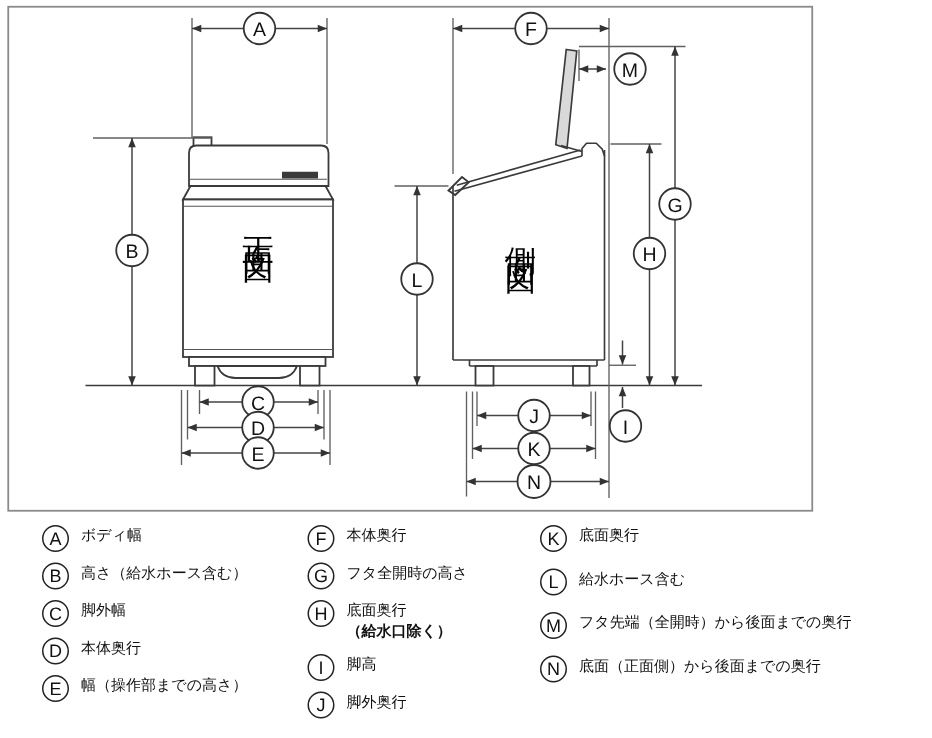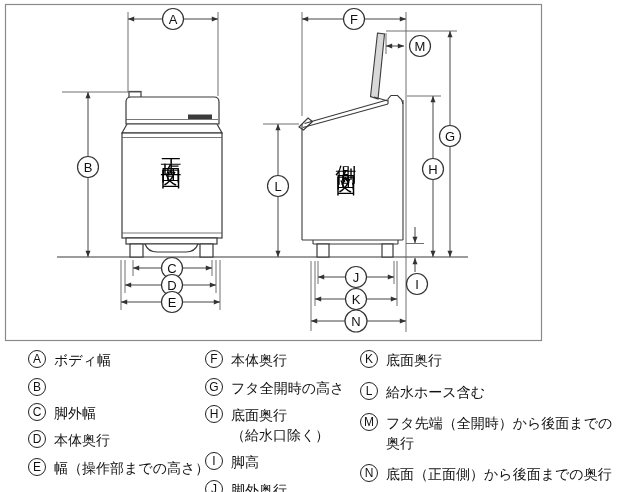--- a/index.html
+++ b/index.html
@@ -25,22 +25,22 @@
            dominant-baseline:central; fill:#111; }
   
   .legend-col { position:absolute; top:350px; }
   .lrow  { display:flex; align-items:flex-start; margin-bottom:7px; }
   .col3 .lrow { margin-bottom:11px; }
   .clet  {
     flex:0 0 auto; width:18px; height:18px; border:1.4px solid #222;
     border-radius:50%; display:inline-flex; align-items:center; justify-content:center;
     font-size:12px; line-height:1; margin-right:8px; box-sizing:border-box; color:#111;
   }
-  .ltext { font-size:14px; line-height:1.4; padding-top:1px; color:#111; }
-  .ltext .l2 { display:block; }
+  .ltext { font-size:10px; line-height:1.4; padding-top:1px; color:#111; }
+  .ltext .l2 { display:block;font-weight:bold; }
 </style>
 </head>
 <body>
 
 <div class="page">
 
   <div class="figure-area">
     <svg width="621" height="345" viewBox="0 0 621 345">
       <defs>
         <marker id="ah" viewBox="0 0 10 10" refX="9.3" refY="5" markerWidth="9" markerHeight="7" orient="auto-start-reverse">
@@ -195,20 +195,21 @@
     <div class="vtitle" style="left:336px; top:148px;">側面図</div>
   </div>
 
   <div class="legend-col col1" style="left:28px;">
     <div class="lrow">
       <span class="clet">A</span>
       <span class="ltext"><span>ボディ幅</span></span>
     </div>
     <div class="lrow">
       <span class="clet">B</span>
+      <span class="ltext"><span>高さ（給水ホース含む）</span></span>
     </div>
     <div class="lrow">
       <span class="clet">C</span>
       <span class="ltext"><span>脚外幅</span></span>
     </div>
     <div class="lrow">
       <span class="clet">D</span>
       <span class="ltext">
         <span>本体奥行</span>
       </span>

